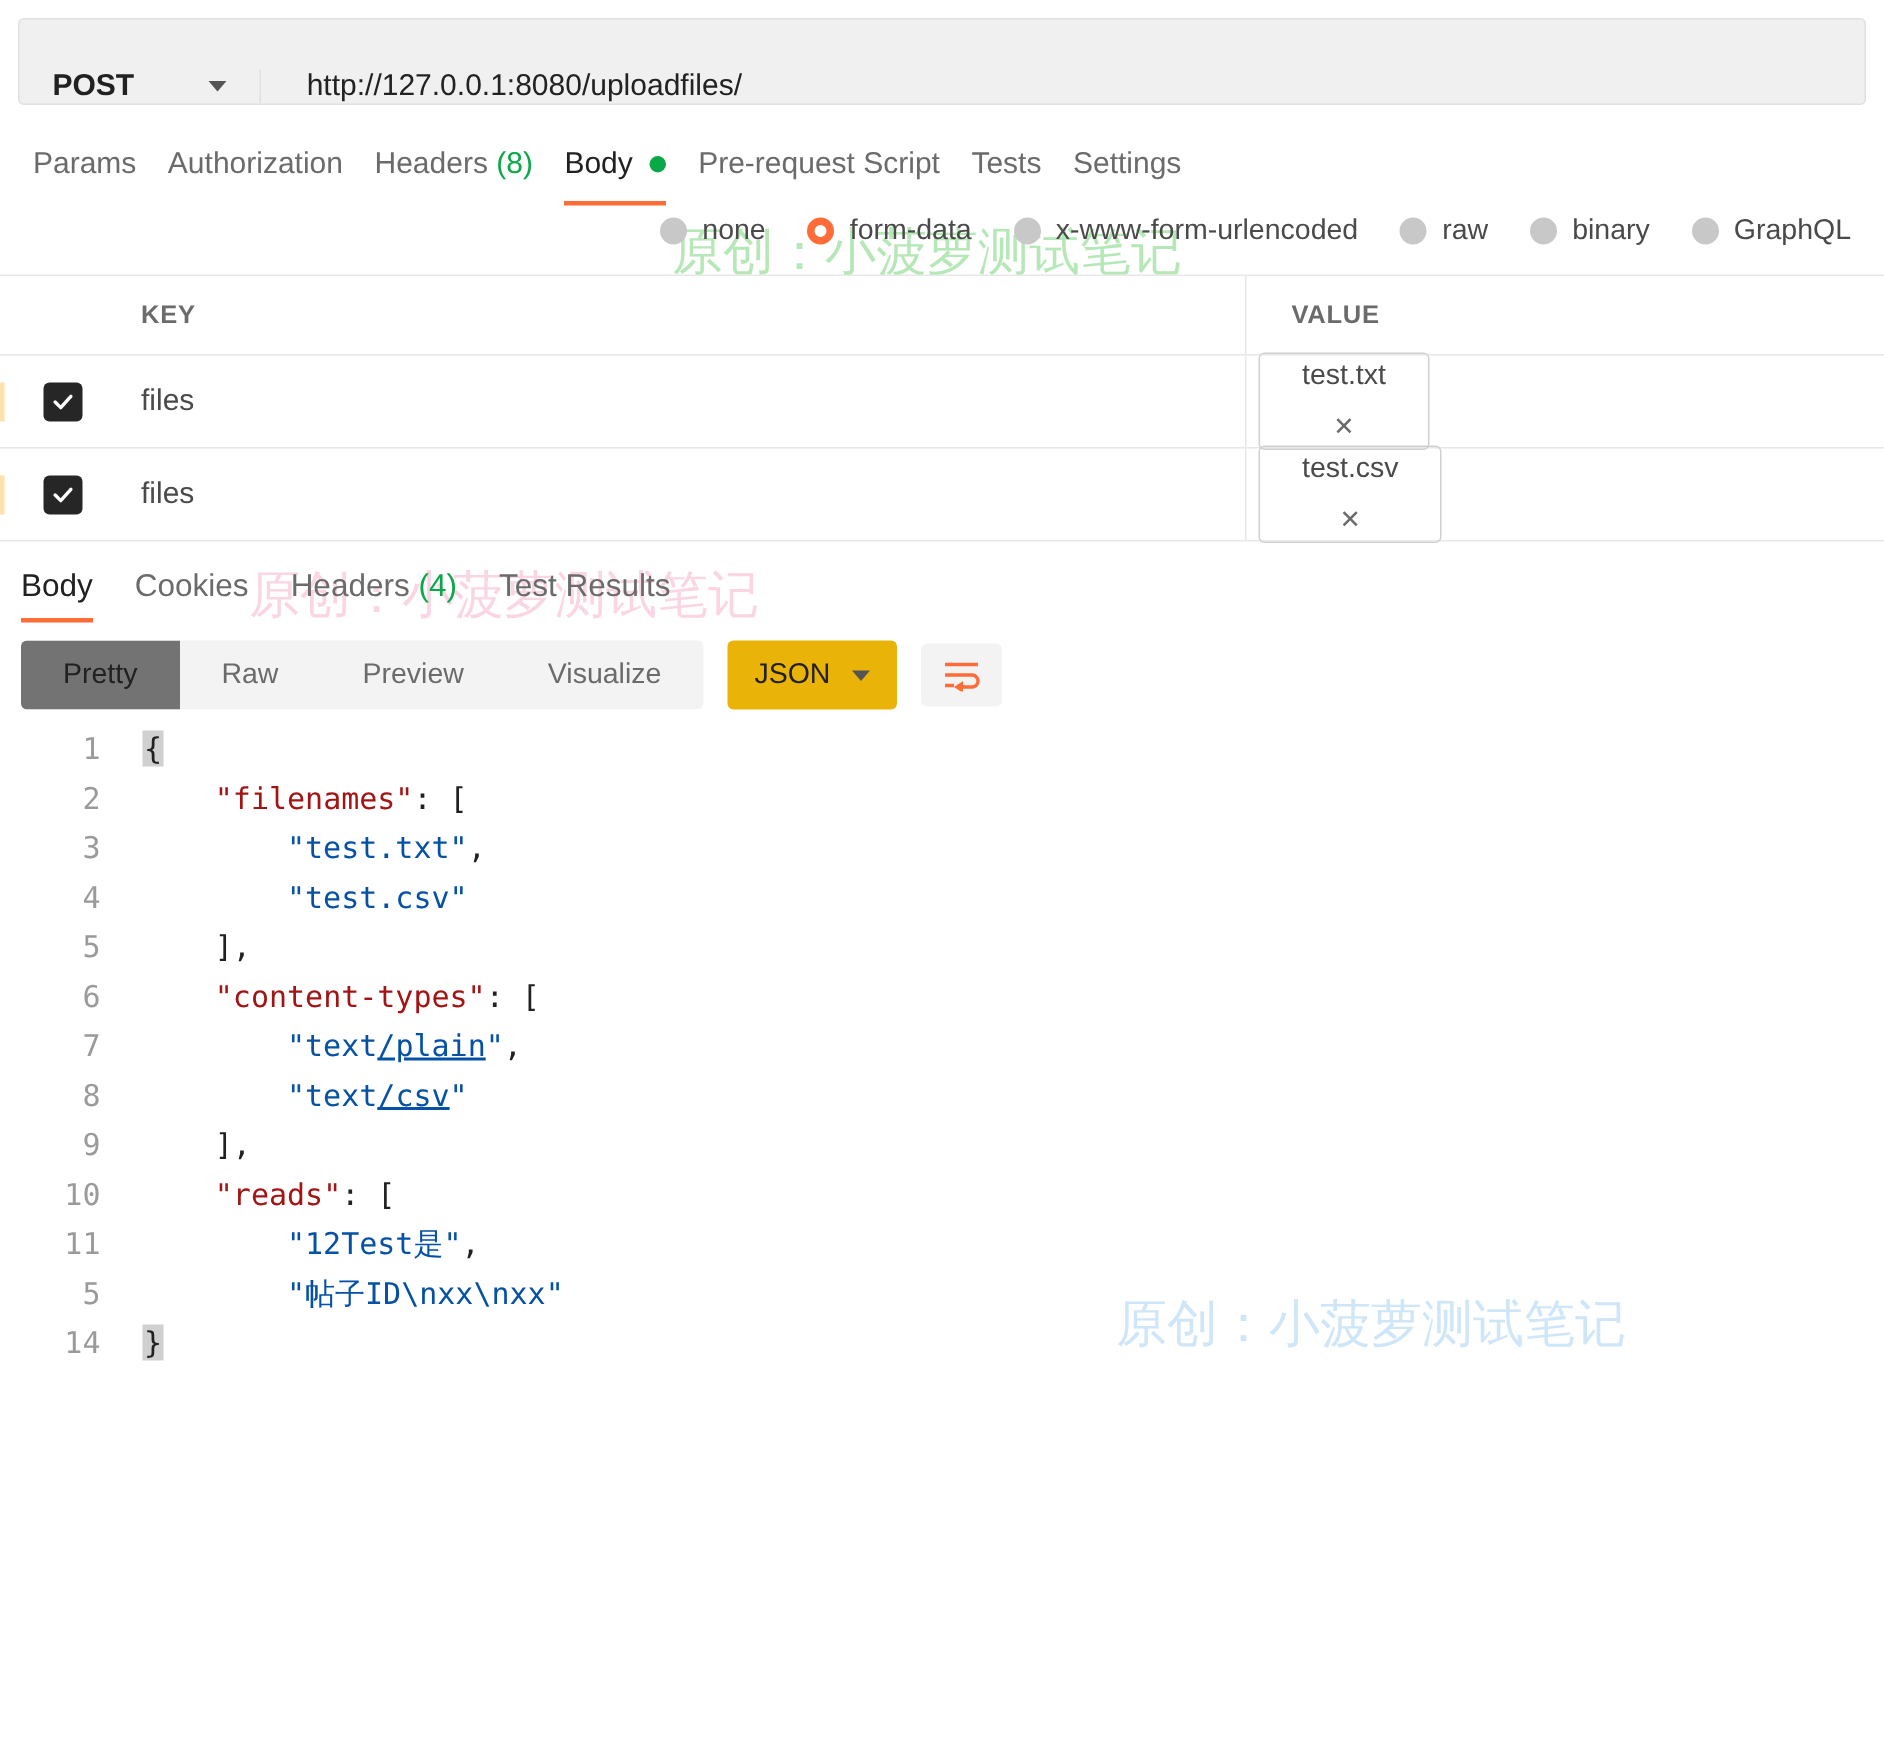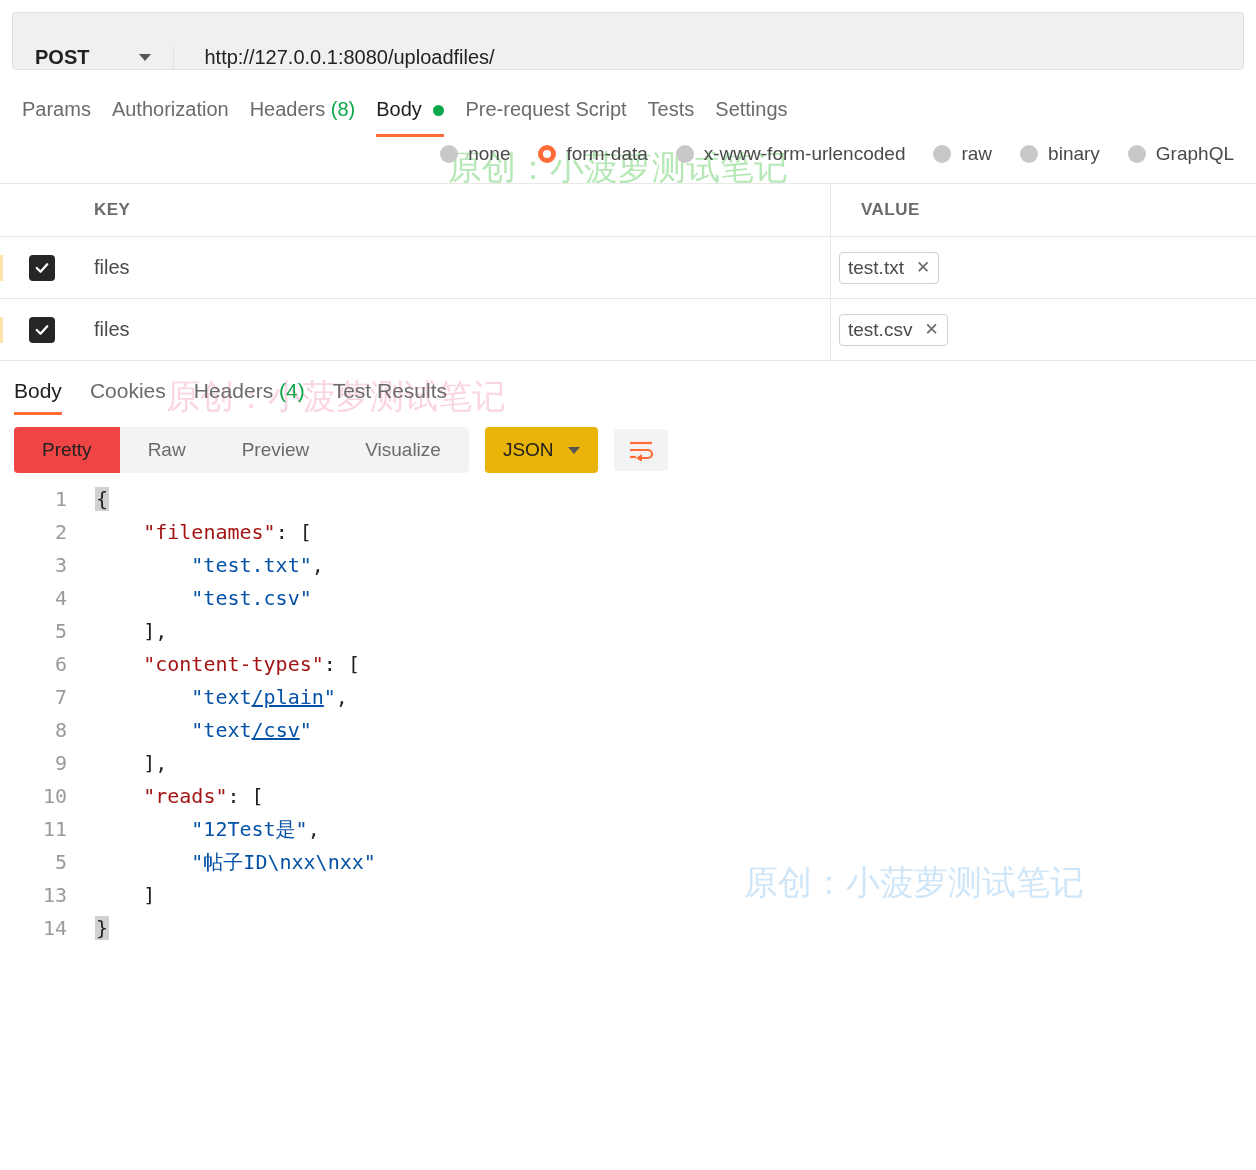--- a/index.html
+++ b/index.html
@@ -21,30 +21,30 @@
 .table-header { display: flex; border-bottom: 1px solid #e8e8e8; }
 .th-check { width: 80px; }
 .th-key { flex: 0 0 750px; padding: 16px 14px; font-weight: 600; color: #6b6b6b; letter-spacing: 0.5px; font-size: 17px; }
 .th-value { flex: 1; padding: 16px 30px; font-weight: 600; color: #6b6b6b; border-left: 1px solid #e8e8e8; letter-spacing: 0.5px; font-size: 17px; }
 .body-row { display: flex; border-bottom: 1px solid #e8e8e8; align-items: center; height: 62px; }
 .cell-check { width: 80px; display: flex; align-items: center; justify-content: center; border-left: 3px solid #ffe2ab; }
 .checkbox { width: 26px; height: 26px; background: #262626; border-radius: 4px; display: flex; align-items: center; justify-content: center; }
 .checkbox svg { width: 18px; height: 18px; }
 .cell-key { flex: 0 0 750px; padding: 0 14px; font-size: 20px; color: #4a4a4a; }
 .cell-value { flex: 1; padding: 0 8px; border-left: 1px solid #e8e8e8; height: 100%; display: flex; align-items: center; }
-.file-chip { display: inline-flex; align-items: center; gap: 12px; border: 1px solid #d0d0d0; border-radius: 4px; padding: 4px 8px; font-size: 19px; color: #4a4a4a; }
+.file-chip { display: inline-flex; align-items: center; gap: 12px; border: 1px solid #d0d0d0; border-radius: 4px; padding: 4px 28px; font-size: 19px; color: #4a4a4a; flex-direction: column; }
 .file-chip .x { color: #6b6b6b; font-size: 17px; cursor: pointer; }
 .response-tabs { display: flex; gap: 28px; padding: 18px 14px 10px 14px; font-size: 21px; color: #6b6b6b; align-items: center; }
 .resp-tab { cursor: pointer; position: relative; }
 .resp-tab.active { color: #212121; }
 .resp-tab.active::after { content: ""; position: absolute; left: 0; right: 0; bottom: -12px; height: 3px; background: #ff6c37; }
 .view-bar { display: flex; gap: 0; padding: 14px 14px 0 14px; align-items: center; }
 .view-group { display: flex; background: #f3f3f3; border-radius: 4px; overflow: hidden; }
 .view-btn { padding: 12px 28px; font-size: 19px; color: #6b6b6b; cursor: pointer; }
-.view-btn.active { background: #ef4444; color: #212121; font-weight: 500; }
+.view-btn.active { background: #737373; color: #212121; font-weight: 500; }
 .lang-select { margin-left: 16px; display: flex; align-items: center; gap: 14px; background: #eab308; border-radius: 4px; padding: 12px 18px; font-size: 19px; color: #212121; cursor: pointer; font-weight: 500; }
 .wrap-btn { margin-left: 16px; background: #f3f3f3; border-radius: 4px; padding: 10px 14px; cursor: pointer; display: flex; align-items: center; justify-content: center; }
 .code-area { padding: 10px 0 20px 0; font-family: "SF Mono", Menlo, Consolas, monospace; font-size: 20px; line-height: 33px; }
 .code-line { display: flex; }
 .line-num { width: 95px; text-align: right; padding-right: 28px; color: #9a9a9a; user-select: none; }
 .code { white-space: pre; position: relative; }
 .brace-hl { background: #d0d0d0; padding: 0 1px; }
 .json-key { color: #a31515; }
 .json-str { color: #0451a5; }
 .punct { color: #212121; }
@@ -231,24 +231,20 @@
       </div>
       <div class="code-line">
         <div class="line-num">11</div>
         <div class="code">        <span class="json-str">"12Test是"</span><span class="punct">,</span></div>
       </div>
       <div class="code-line">
         <div class="line-num">5</div>
         <div class="code">        <span class="json-str">"帖子ID\nxx\nxx"</span></div>
       </div>
       <div class="code-line">
-        <div class="line-num">13</div>
-        <div class="code">    <span class="punct">]</span></div>
-      </div>
-      <div class="code-line">
         <div class="line-num">14</div>
         <div class="code"><span class="brace-hl">}</span></div>
       </div>
     </div>
 
 <div class="watermark wm-blue" style="top:848px; left:744px;">原创：小菠萝测试笔记</div>
 
 </div>
 
 </body></html>

